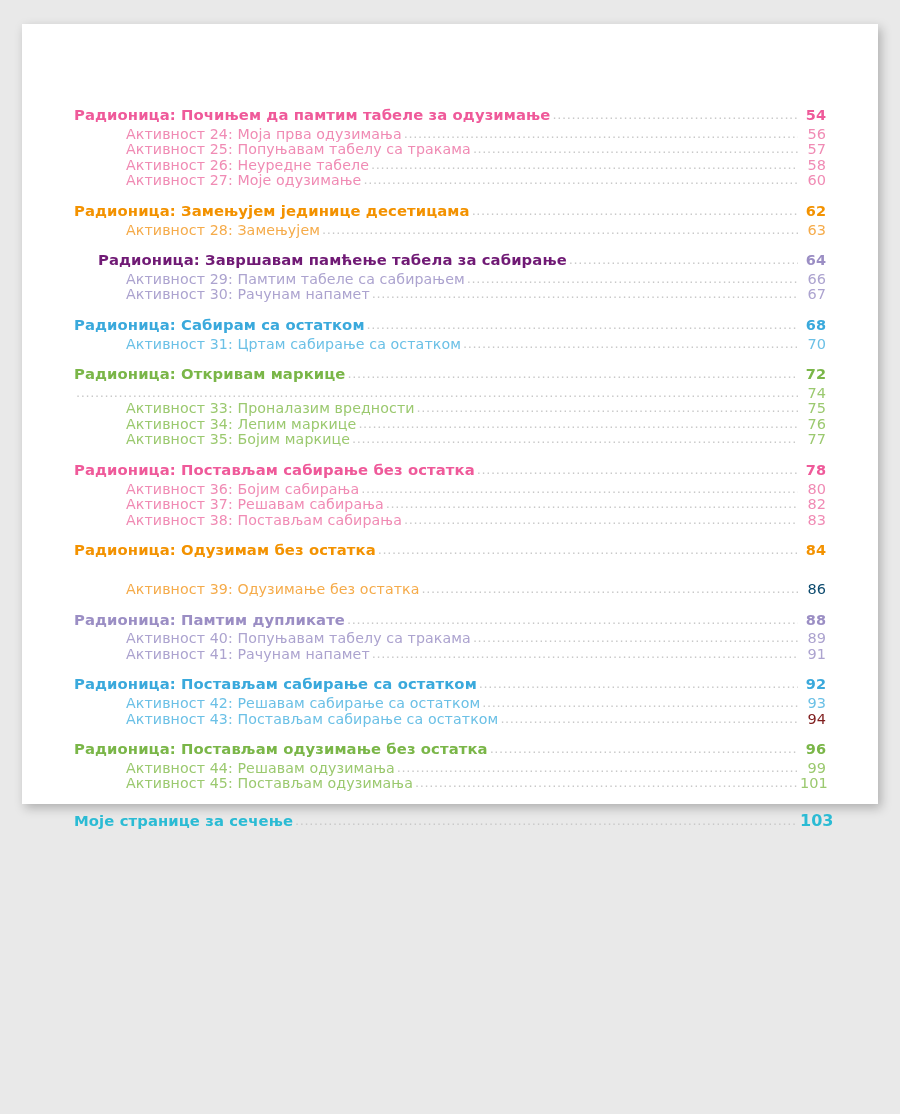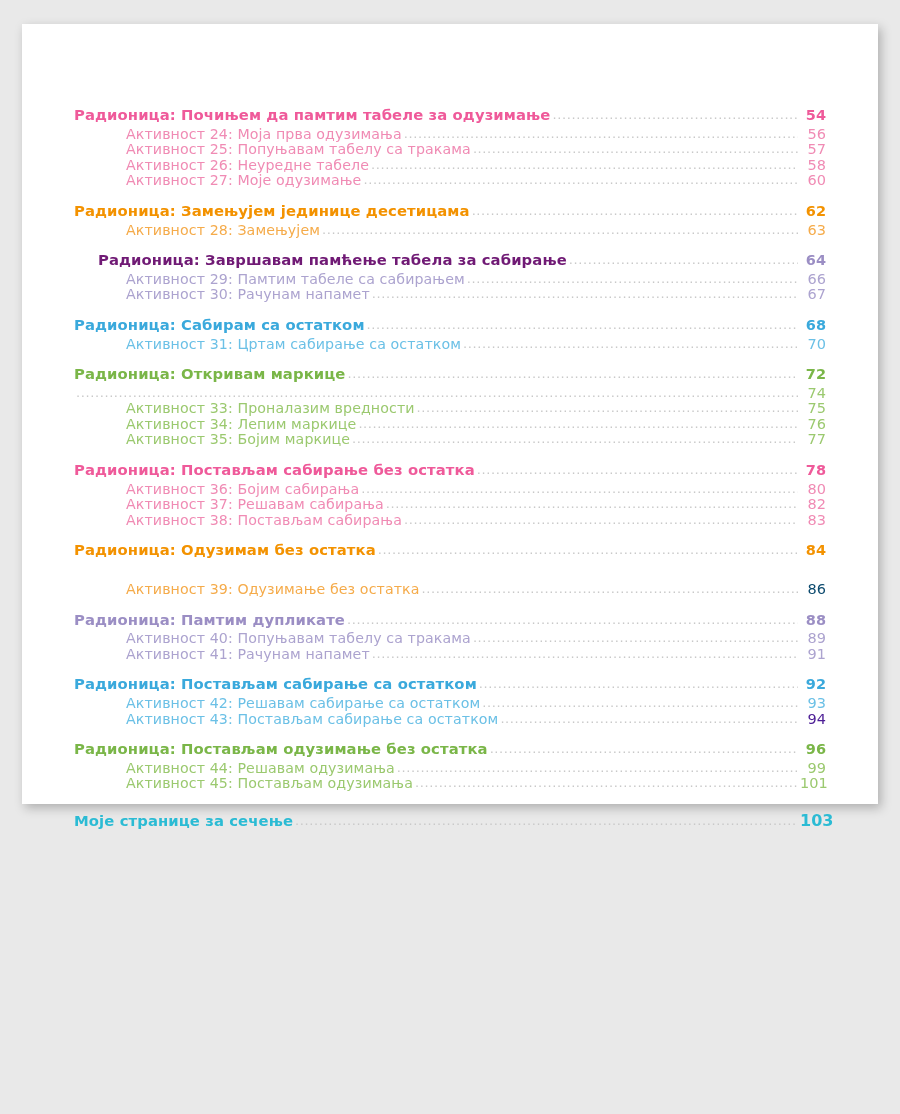--- a/index.html
+++ b/index.html
@@ -244,21 +244,21 @@
           <span class="pagenum" style="color: rgb(58, 169, 220);">92</span>
         </div>
         <div class="row activity">
           <span class="label" style="color: rgb(107, 192, 230);">Активност 42: Решавам сабирање са остатком</span>
           <span class="dots" style="color: rgb(201, 201, 201);">...........................................................................................................................................................................................................................</span>
           <span class="pagenum" style="color: rgb(107, 192, 230);">93</span>
         </div>
         <div class="row activity">
           <span class="label" style="color: rgb(107, 192, 230);">Активност 43: Постављам сабирање са остатком</span>
           <span class="dots" style="color: rgb(201, 201, 201);">...........................................................................................................................................................................................................................</span>
-          <span class="pagenum" style="color: #4c1d95;">94</span>
+          <span class="pagenum" style="color: #7f1d1d;">94</span>
         </div>
       </div>
       <div class="group">
         <div class="row workshop">
           <span class="label" style="color: rgb(122, 182, 72);">Радионица: Постављам одузимање без остатка</span>
           <span class="dots" style="color: rgb(201, 201, 201);">...........................................................................................................................................................................................................................</span>
           <span class="pagenum" style="color: rgb(122, 182, 72);">96</span>
         </div>
         <div class="row activity">
           <span class="label" style="color: rgb(155, 201, 111);">Активност 44: Решавам одузимања</span>

